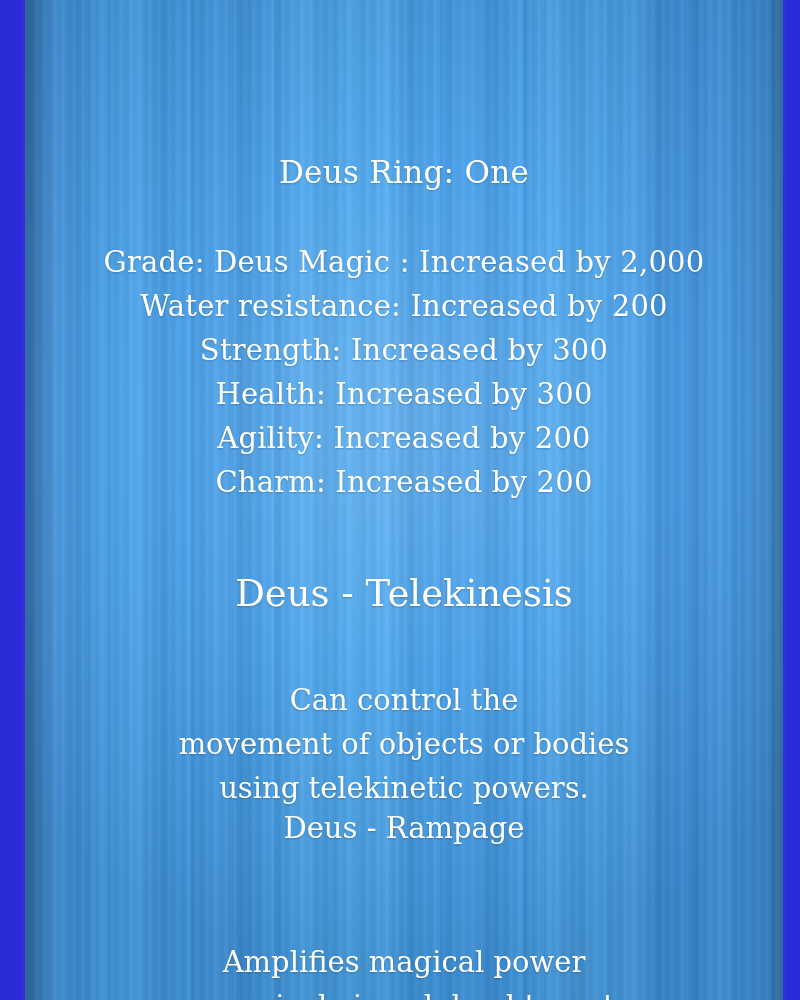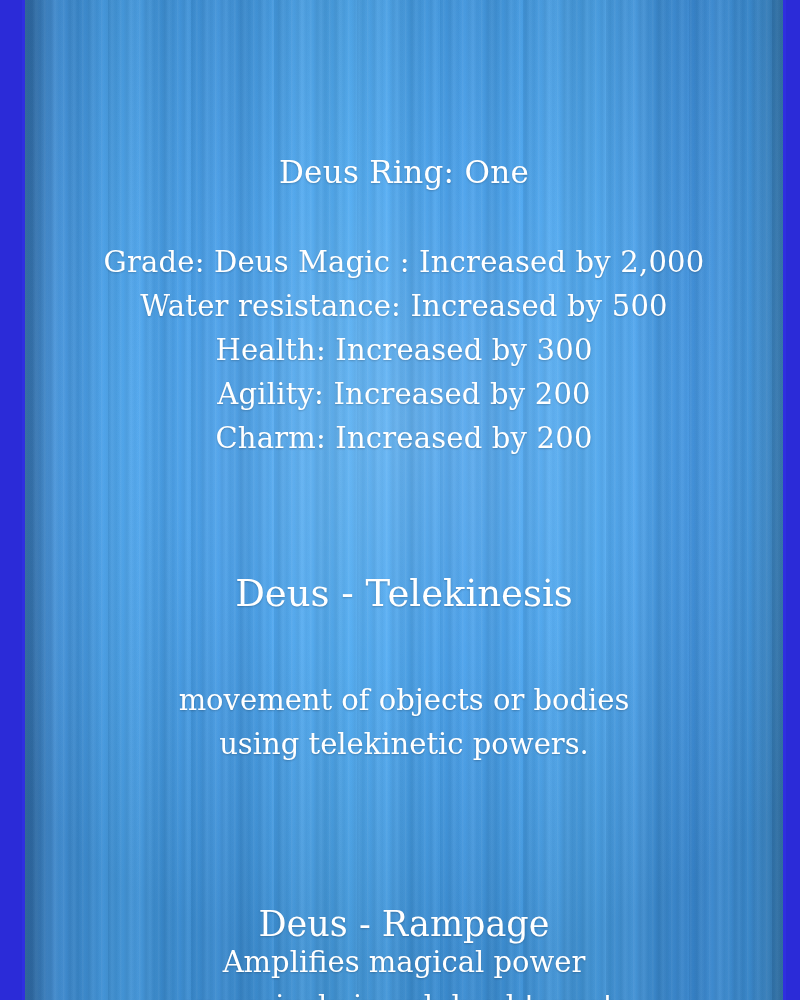--- a/index.html
+++ b/index.html
@@ -130,22 +130,22 @@
     position: absolute;
     width: 100%;
     top: 678px;
     font-size: 29px;
     line-height: 44px;
   }
 
   .skill2-name {
     position: absolute;
     width: 100%;
-    top: 904px;
-    font-size: 35px;
+    top: 808px;
+    font-size: 29px;
     line-height: 40px;
   }
 
   .skill2-desc {
     position: absolute;
     width: 100%;
     top: 940px;
     font-size: 29px;
     line-height: 44px;
   }
@@ -160,28 +160,30 @@
   <div class="panel-shadow-right"></div>
 
   <div class="content">
 
     <div class="top-clip"></div>
 
     <div class="title">Deus Ring: One</div>
 
     <div class="stats">
       <div class="line">Grade: Deus Magic : Increased by 2,000</div>
-      <div class="line">Water resistance: Increased by 500</div>
+      <div class="line">Water resistance: Increased by 200</div>
+      <div class="line">Strength: Increased by 300</div>
       <div class="line">Health: Increased by 300</div>
       <div class="line">Agility: Increased by 200</div>
       <div class="line">Charm: Increased by 200</div>
     </div>
 
     <div class="skill1-name">Deus - Telekinesis</div>
     <div class="skill1-desc">
+      <div class="line">Can control the</div>
       <div class="line">movement of objects or bodies</div>
       <div class="line">using telekinetic powers.</div>
     </div>
 
     <div class="skill2-name">Deus - Rampage</div>
     <div class="skill2-desc">
       <div class="line">Amplifies magical power</div>
       <div class="line">excessively in subdued targets</div>
     </div>
 

